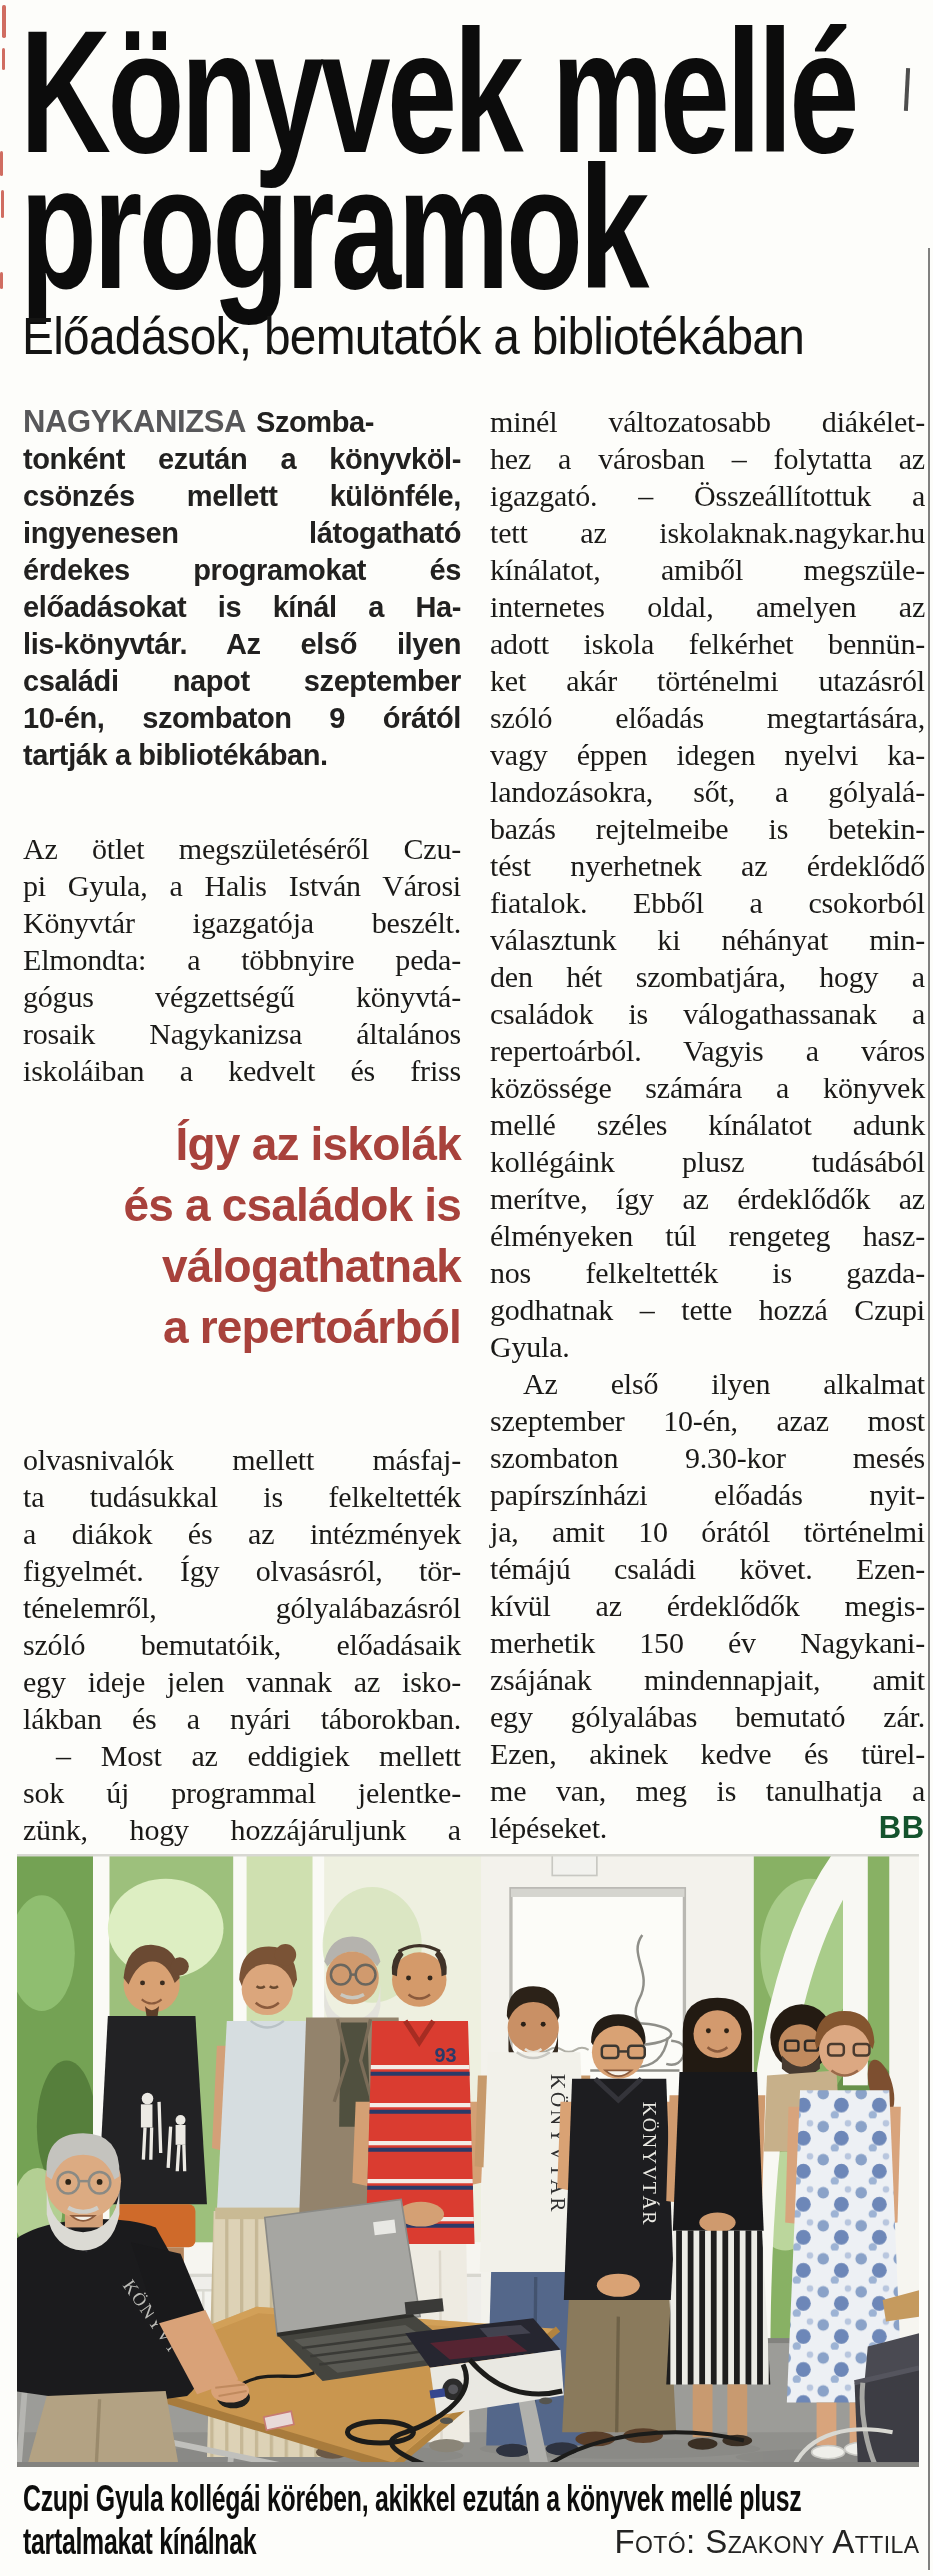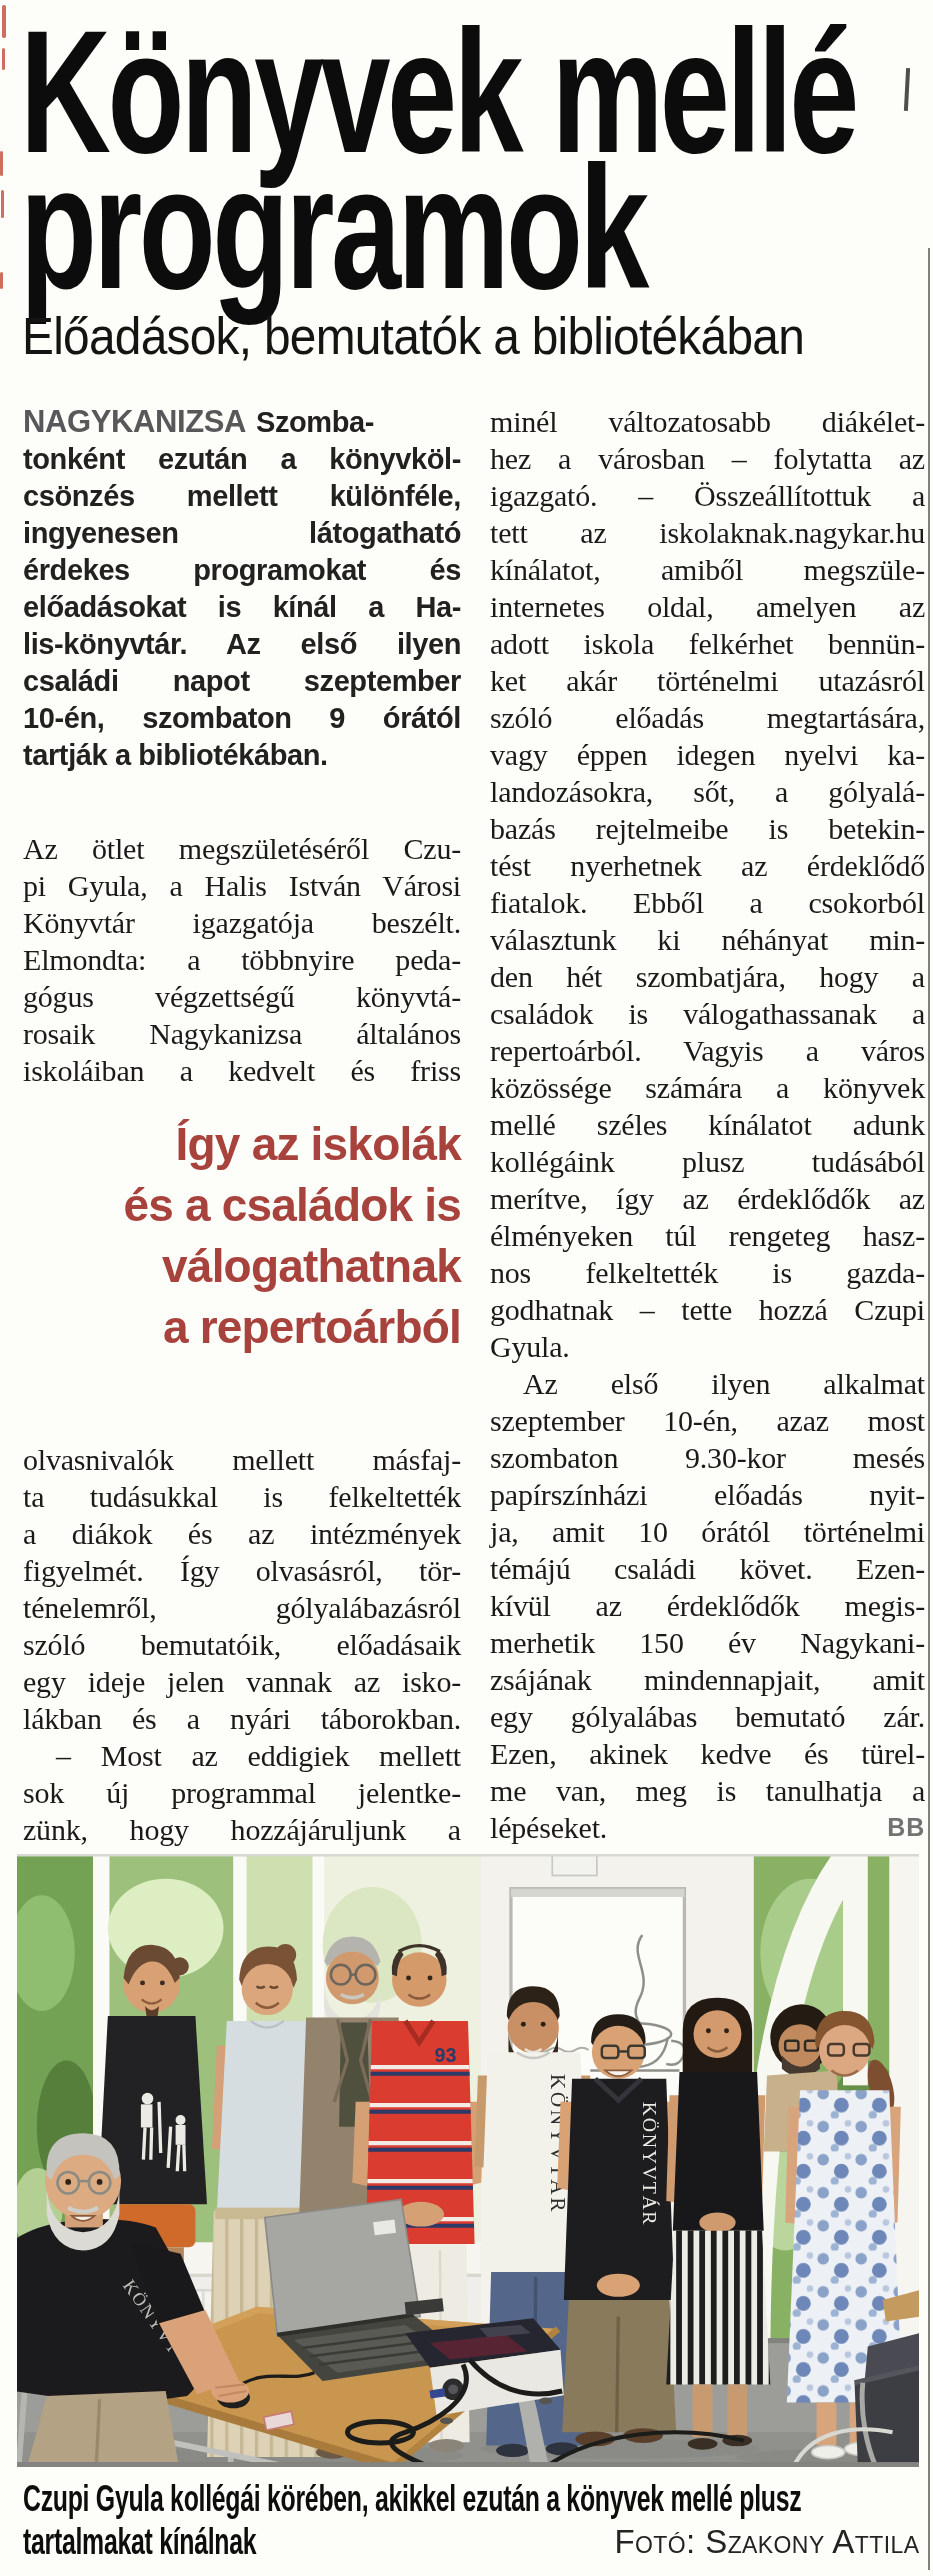--- a/index.html
+++ b/index.html
@@ -24,21 +24,21 @@
   .t-line.plain{text-align-last:left;}
   .t-line.indent{text-indent:33px;}
   .lead .t-line{font-family:"Liberation Sans",sans-serif;font-weight:700;font-size:29px;
     letter-spacing:-0.4px;color:#222120;}
   .lead{margin-bottom:56px;}
   .location{color:var(--loc,#58585a);font-size:31px;font-weight:700;letter-spacing:-0.4px;padding-right:10px;}
   .pullquote{margin:25px 0 83px 0;}
   .pullquote .t-line{font-family:"Liberation Sans",sans-serif;font-size:46px;line-height:61px;
     color:var(--pull,#a8423c);text-align-last:right;letter-spacing:-0.8px;font-weight:700;}
   .byline{float:right;font-family:"Liberation Sans",sans-serif;font-weight:700;
-    font-size:25px;letter-spacing:0.8px;color:#737373;}
+    font-size:31px;letter-spacing:0.8px;color:#14532d;}
   
   .photo{position:absolute;left:16.5px;top:1854px;width:902px;height:613px;background:#bef264;}
   .photo svg{display:block;width:100%;height:100%;}
   
   .caption{position:absolute;left:23px;top:2477px;width:903px;height:91px;}
   .cap-scale{position:absolute;left:0;top:0;width:1321px;transform:scaleX(0.69);transform-origin:left top;}
   .cap-line{font-weight:700;font-size:36px;line-height:43px;letter-spacing:-0.4px;color:#0d0d0c;white-space:nowrap;}
   .credit{position:absolute;right:6.6px;top:46px;font-variant:small-caps;font-size:33px;
     letter-spacing:0.4px;color:#232322;font-weight:400;text-align:center;}
   

